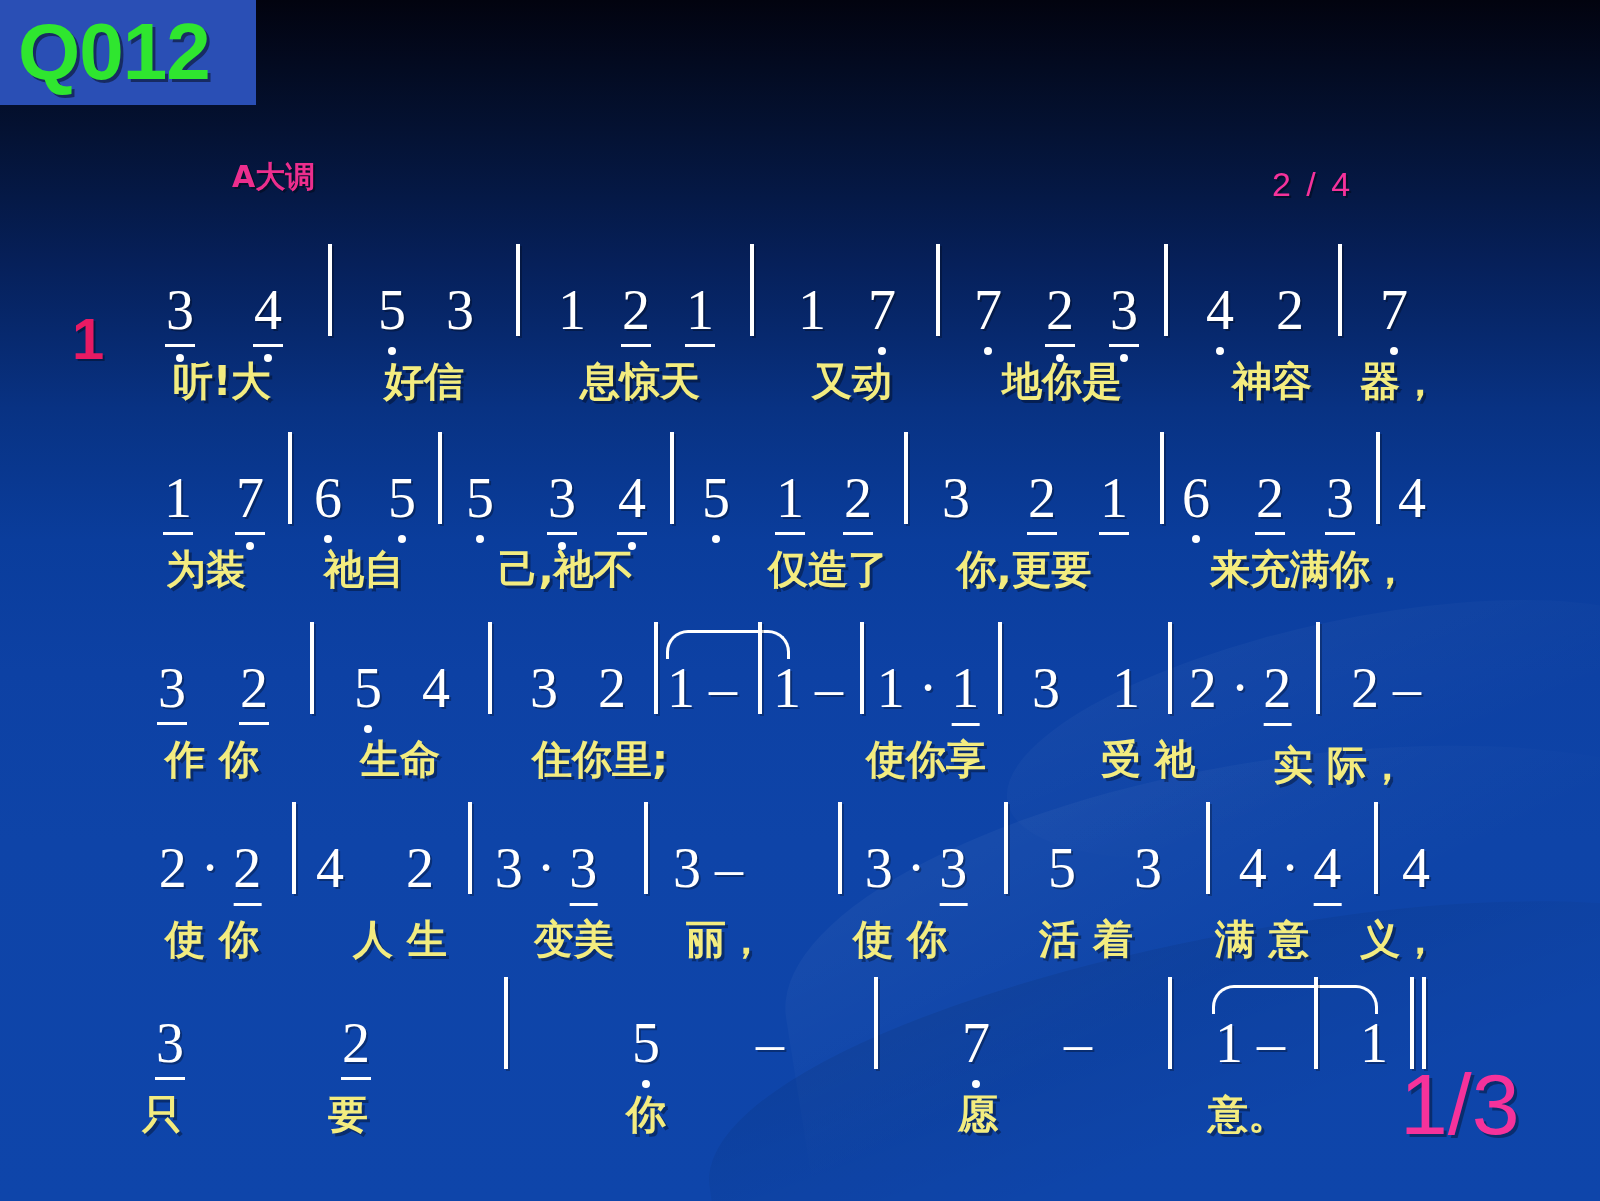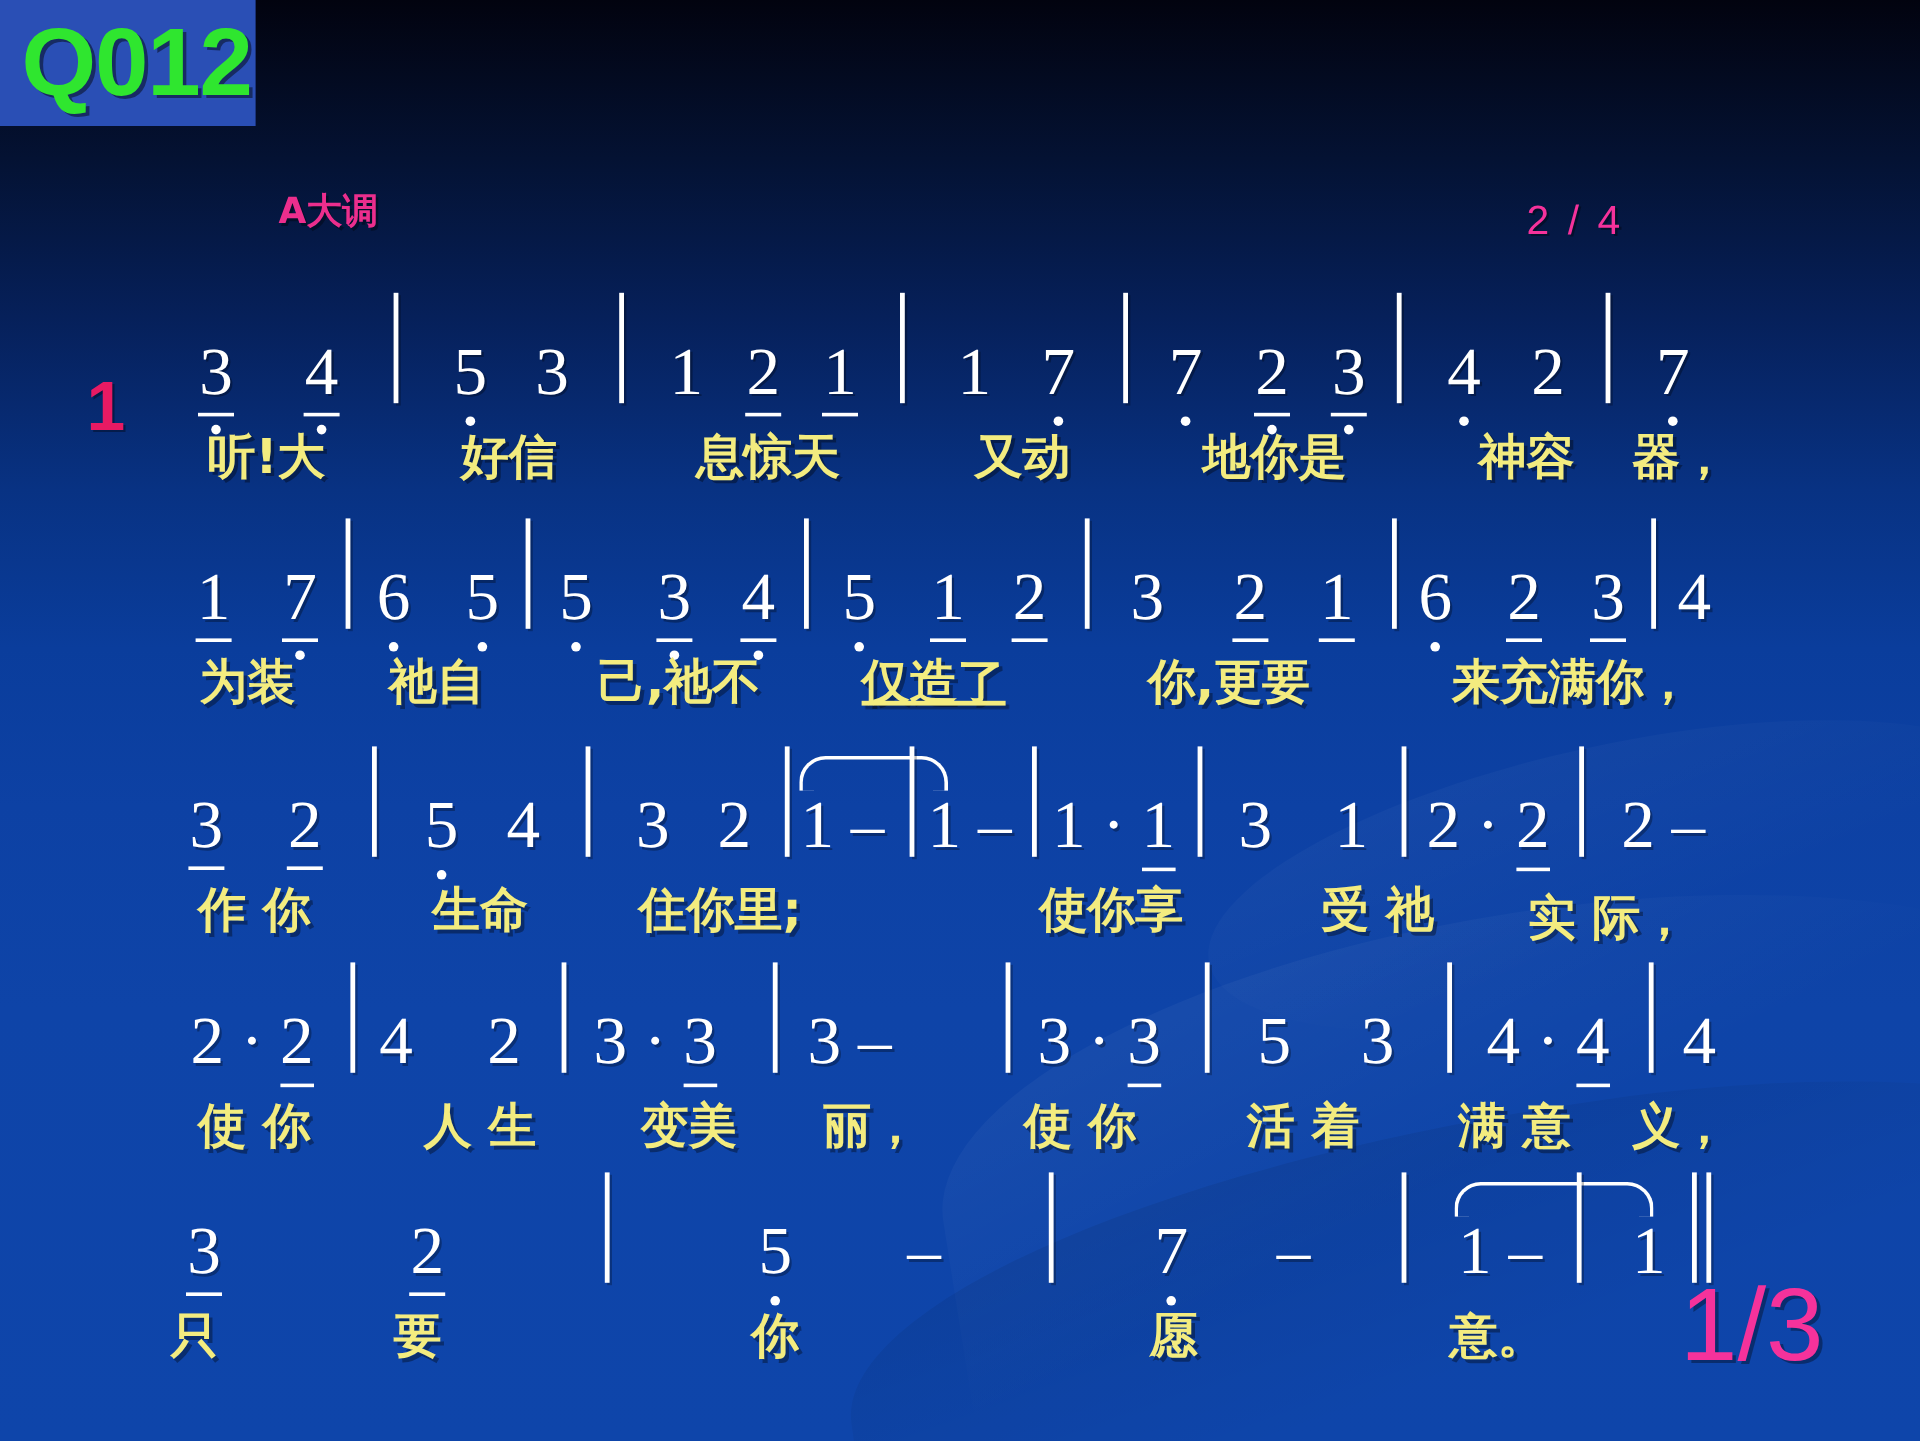--- a/index.html
+++ b/index.html
@@ -38,21 +38,21 @@
   }
   .sw3{
     left:1000px;top:620px;width:700px;height:220px;
     background:linear-gradient(170deg, rgba(255,255,255,0.04) 0%, rgba(255,255,255,0) 65%);
     transform:rotate(-12deg);
     border-radius:50%;
   }
 
   
   #badge{
-    position:absolute;left:0;top:0;width:213px;height:105px;
+    position:absolute;left:0;top:0;width:256px;height:105px;
     background:#2a4fb5;
   }
   #badge .txt{
     position:absolute;left:18px;top:4px;
     font-family:"Liberation Sans","DejaVu Sans",sans-serif;
     font-weight:bold;font-size:80px;line-height:96px;
     color:#2fe62f;
     text-shadow:3px 3px 0 rgba(0,0,0,.45);
     letter-spacing:-1px;
   }
@@ -207,21 +207,21 @@
         <div class="note" style="left: 1114px; top: 50px;">1<div class="beam"></div></div>
         <div class="barline" style="left: 1162px; top: 12px; height: 92px;"></div>
         <div class="note" style="left: 1196px; top: 50px;">6<div class="lowdot nb"></div></div>
         <div class="note" style="left: 1270px; top: 50px;">2<div class="beam"></div></div>
         <div class="note" style="left: 1340px; top: 50px;">3<div class="beam"></div></div>
         <div class="barline" style="left: 1378px; top: 12px; height: 92px;"></div>
         <div class="note" style="left: 1412px; top: 50px;">4</div>
         <div class="lyric" style="left: 206px; top: 118px;">为装</div>
         <div class="lyric" style="left: 364px; top: 118px;">祂自</div>
         <div class="lyric" style="left: 566px; top: 118px;">己,祂不</div>
-        <div class="lyric" style="left: 778px; top: 118px; text-decoration: underline;">仅造了</div>
+        <div class="lyric" style="left: 828px; top: 118px;">仅造了</div>
         <div class="lyric" style="left: 1024px; top: 118px;">你,更要</div>
         <div class="lyric" style="left: 1310px; top: 118px;">来充满你，</div>
       </div>
       <div class="system" style="top: 610px;">
         <div class="tie" style="left: 666px; width: 118px; top: 20px;"></div>
         <div class="note" style="left: 172px; top: 50px;">3<div class="beam"></div></div>
         <div class="note" style="left: 254px; top: 50px;">2<div class="beam"></div></div>
         <div class="barline" style="left: 312px; top: 12px; height: 92px;"></div>
         <div class="note" style="left: 368px; top: 50px;">5<div class="lowdot nb"></div></div>
         <div class="note" style="left: 436px; top: 50px;">4</div>

